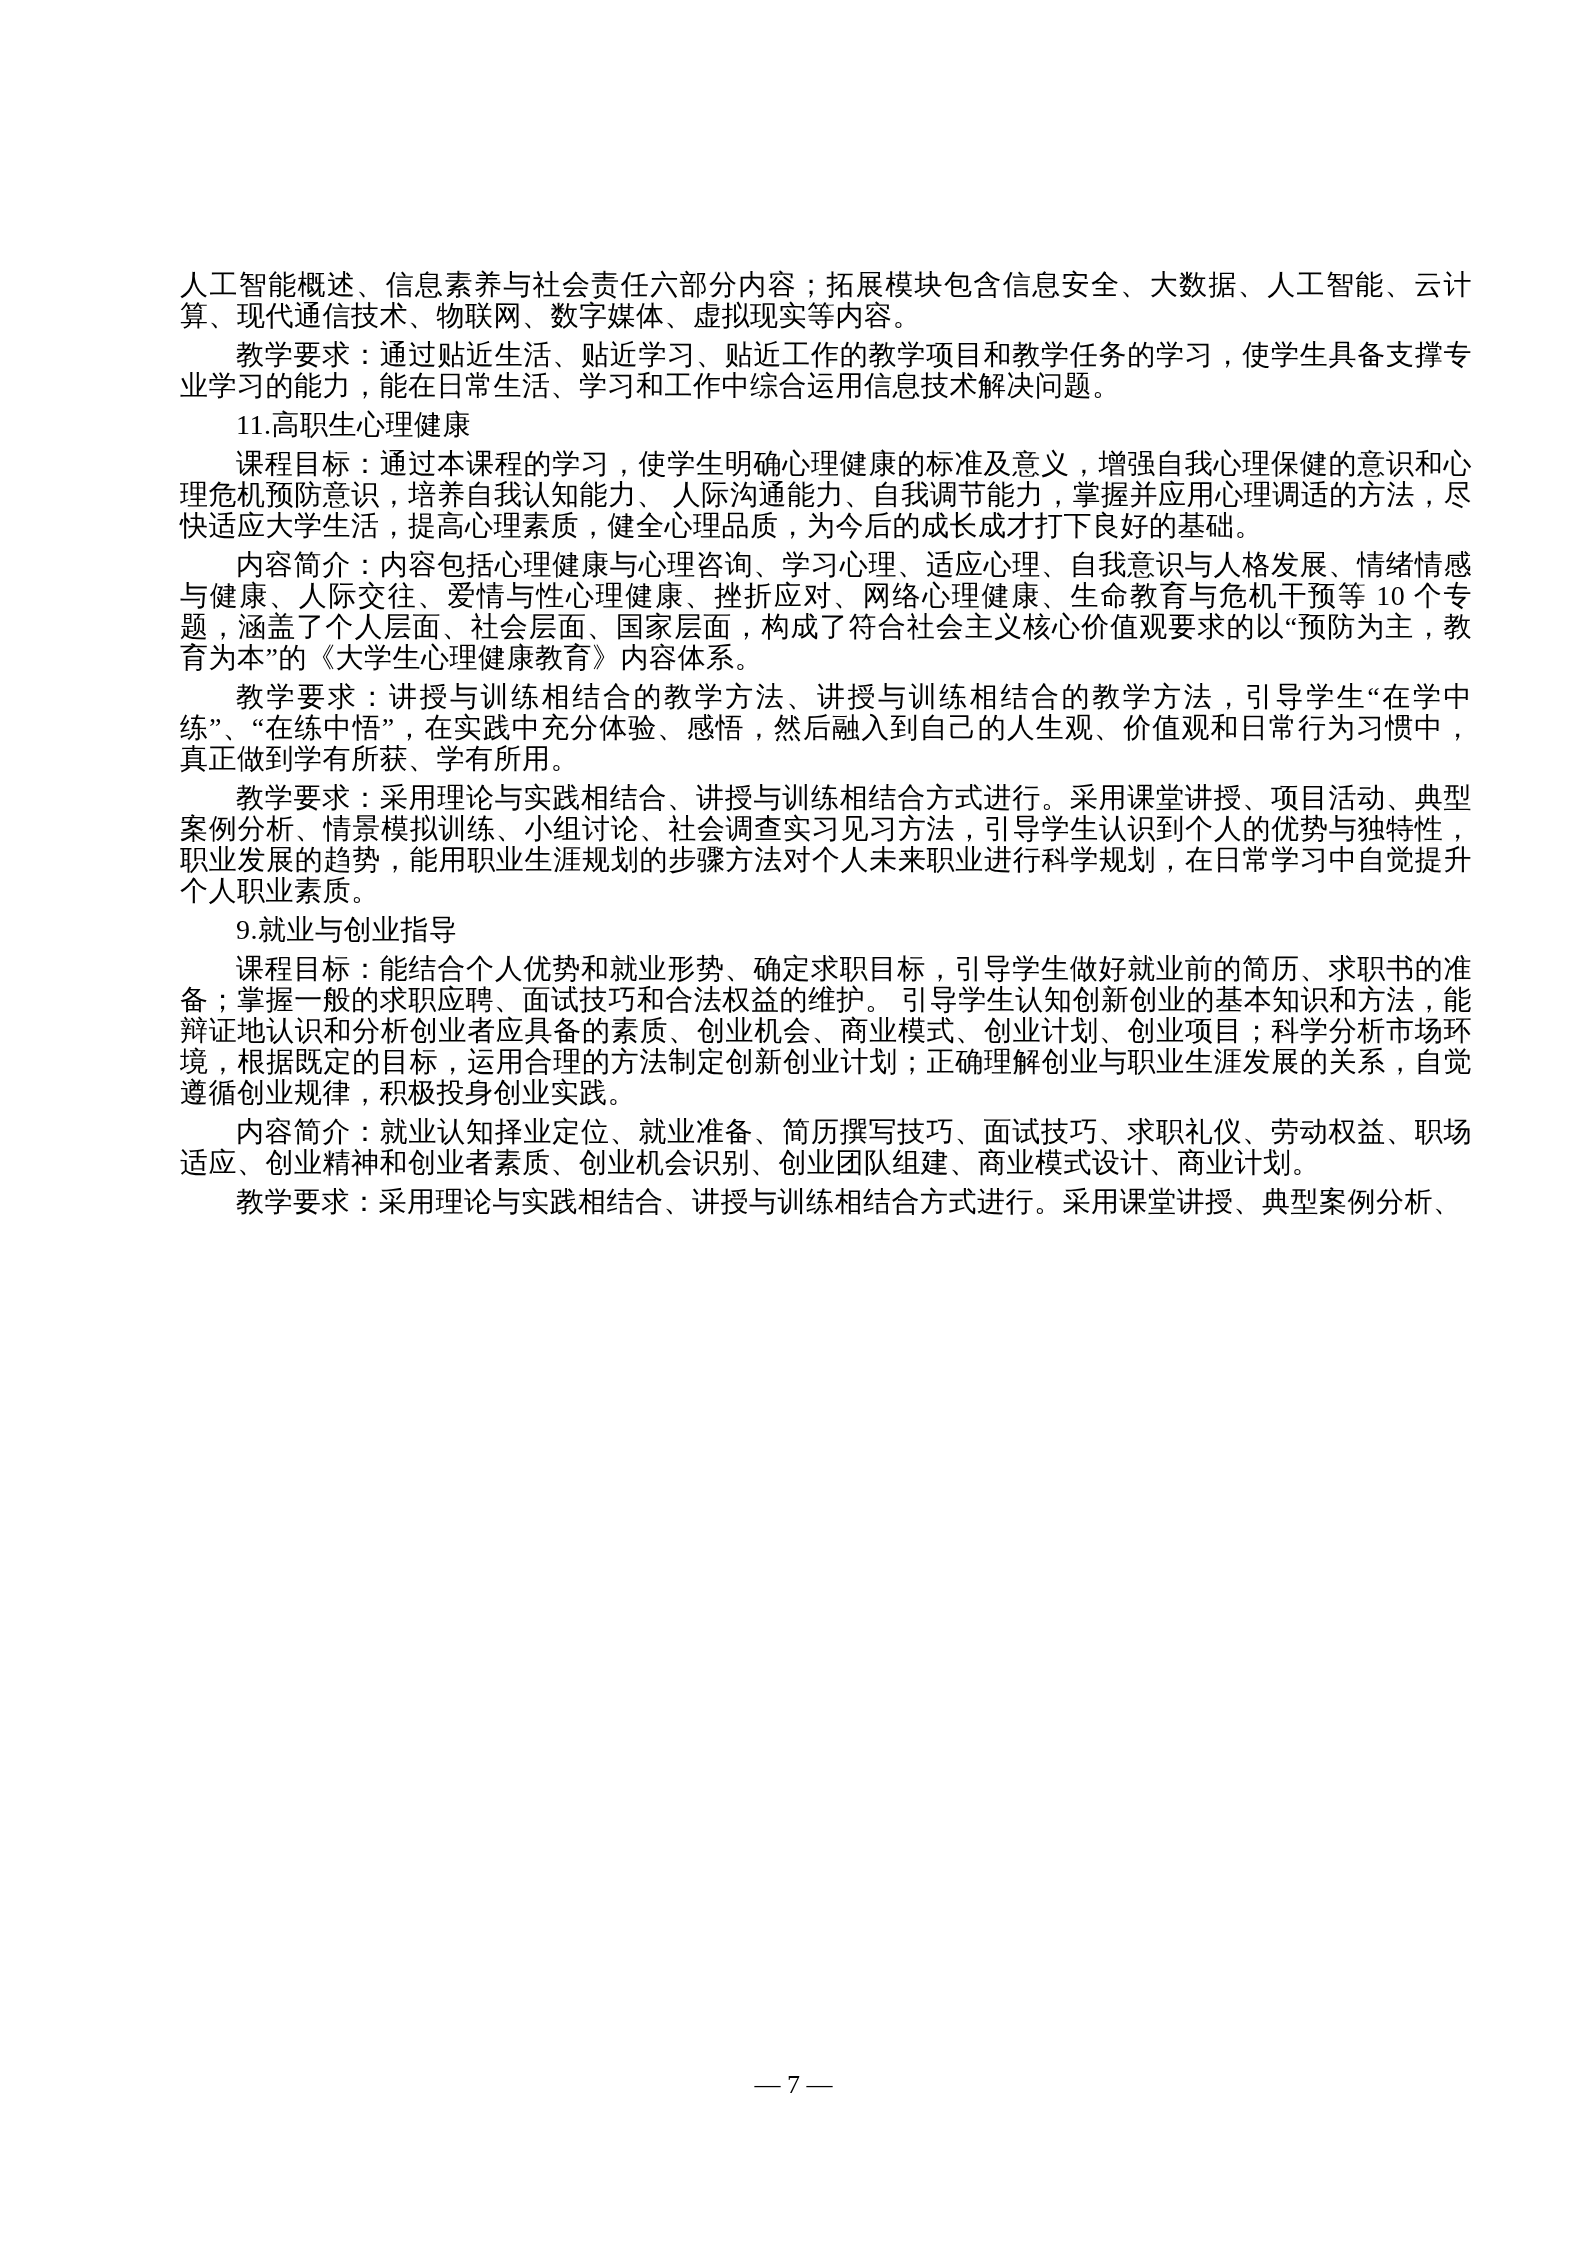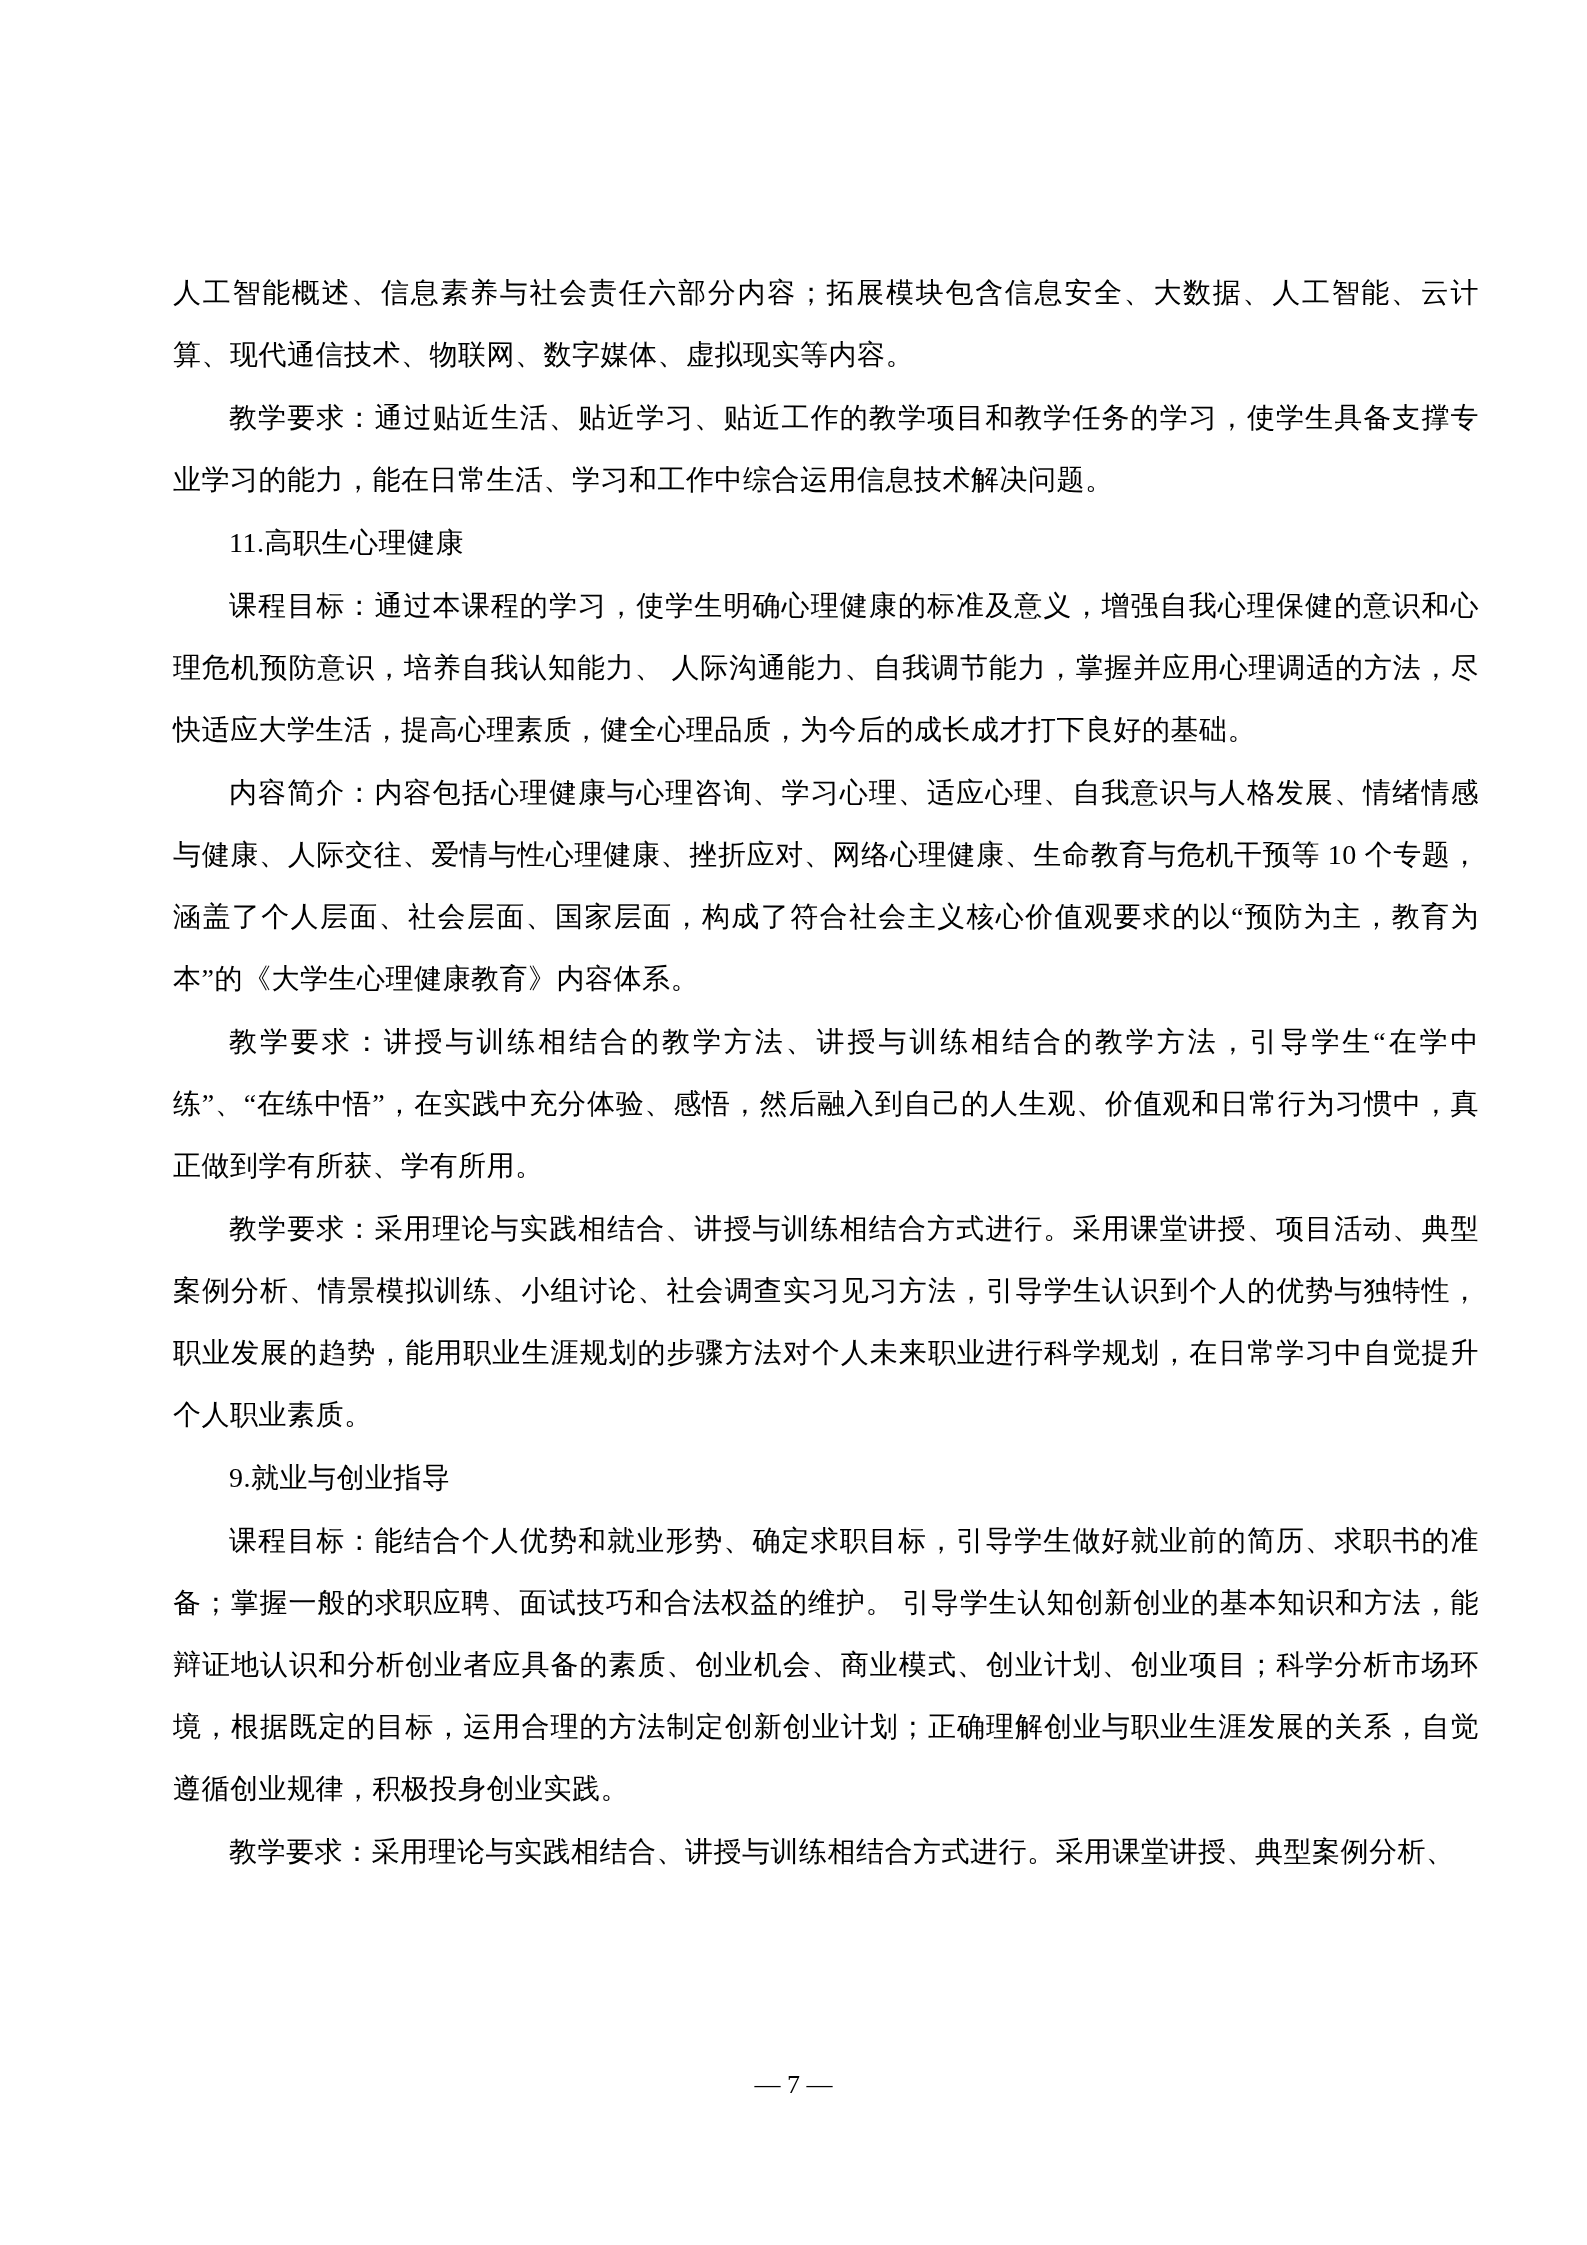--- a/index.html
+++ b/index.html
@@ -15,24 +15,24 @@
     font-family: "Liberation Serif", "DejaVu Serif", serif;
     color: #000000;
   }
   .page-content {
     position: absolute;
     left: 172px;
     top: 261px;
     width: 1308px;
   }
   .para {
-    margin: 1px;
+    margin: 8px;
     padding: 0;
     font-size: 28px;
-    line-height: 62px;
+    line-height: 31px;
     text-align: justify;
     letter-spacing: 0.5px;
   }
   .para.indent {
     text-indent: 2em;
   }
   .page-footer {
     position: absolute;
     top: 2068px;
     left: 0;
@@ -50,16 +50,17 @@
 
   <p class="para">人工智能概述、信息素养与社会责任六部分内容；拓展模块包含信息安全、大数据、人工智能、云计算、现代通信技术、物联网、数字媒体、虚拟现实等内容。</p>
       <p class="para indent">教学要求：通过贴近生活、贴近学习、贴近工作的教学项目和教学任务的学习，使学生具备支撑专业学习的能力，能在日常生活、学习和工作中综合运用信息技术解决问题。</p>
       <p class="para indent">11.高职生心理健康</p>
       <p class="para indent">课程目标：通过本课程的学习，使学生明确心理健康的标准及意义，增强自我心理保健的意识和心理危机预防意识，培养自我认知能力、 人际沟通能力、自我调节能力，掌握并应用心理调适的方法，尽快适应大学生活，提高心理素质，健全心理品质，为今后的成长成才打下良好的基础。</p>
       <p class="para indent">内容简介：内容包括心理健康与心理咨询、学习心理、适应心理、自我意识与人格发展、情绪情感与健康、人际交往、爱情与性心理健康、挫折应对、网络心理健康、生命教育与危机干预等 10 个专题，涵盖了个人层面、社会层面、国家层面，构成了符合社会主义核心价值观要求的以“预防为主，教育为本”的《大学生心理健康教育》内容体系。</p>
       <p class="para indent">教学要求：讲授与训练相结合的教学方法、讲授与训练相结合的教学方法，引导学生“在学中练”、“在练中悟”，在实践中充分体验、感悟，然后融入到自己的人生观、价值观和日常行为习惯中，真正做到学有所获、学有所用。</p>
       <p class="para indent">教学要求：采用理论与实践相结合、讲授与训练相结合方式进行。采用课堂讲授、项目活动、典型案例分析、情景模拟训练、小组讨论、社会调查实习见习方法，引导学生认识到个人的优势与独特性，职业发展的趋势，能用职业生涯规划的步骤方法对个人未来职业进行科学规划，在日常学习中自觉提升个人职业素质。</p>
       <p class="para indent">9.就业与创业指导</p>
       <p class="para indent">课程目标：能结合个人优势和就业形势、确定求职目标，引导学生做好就业前的简历、求职书的准备；掌握一般的求职应聘、面试技巧和合法权益的维护。 引导学生认知创新创业的基本知识和方法，能辩证地认识和分析创业者应具备的素质、创业机会、商业模式、创业计划、创业项目；科学分析市场环境，根据既定的目标，运用合理的方法制定创新创业计划；正确理解创业与职业生涯发展的关系，自觉遵循创业规律，积极投身创业实践。</p>
+      <p class="para indent">内容简介：就业认知择业定位、就业准备、简历撰写技巧、面试技巧、求职礼仪、劳动权益、职场适应、创业精神和创业者素质、创业机会识别、创业团队组建、商业模式设计、商业计划。</p>
       <p class="para indent">教学要求：采用理论与实践相结合、讲授与训练相结合方式进行。采用课堂讲授、典型案例分析、</p>
     </div>
   <div class="page-footer">— 7 —</div>
 </div>
 
 </body></html>

